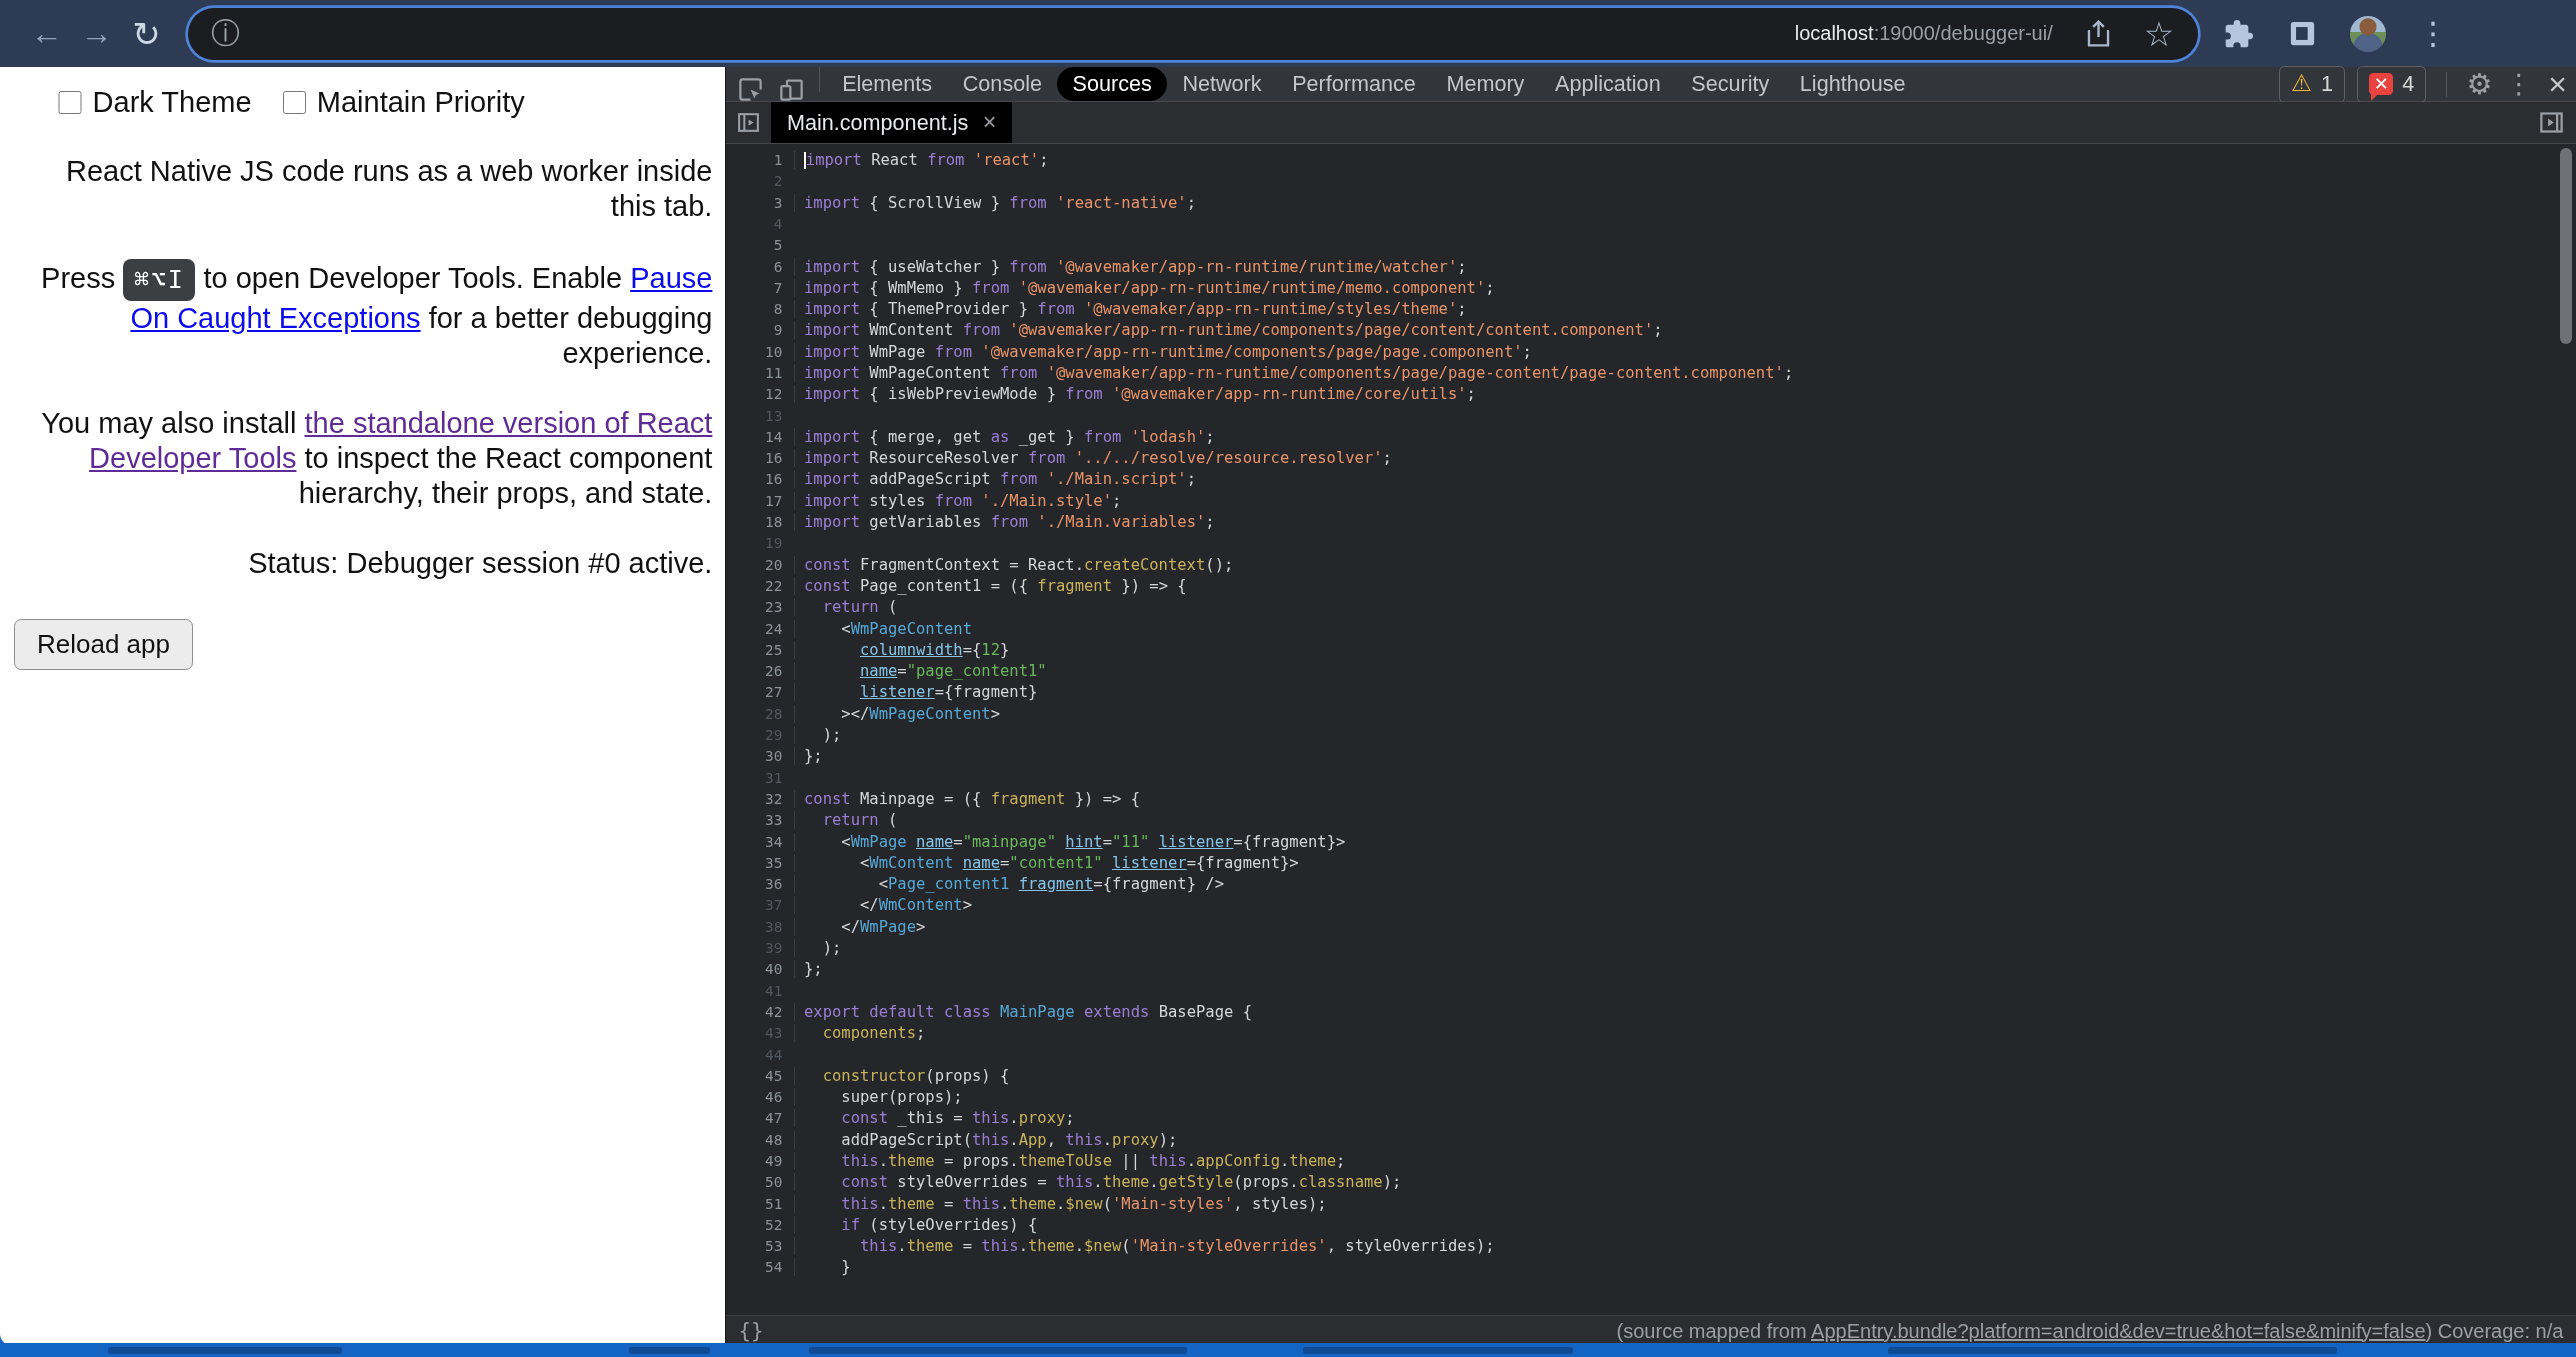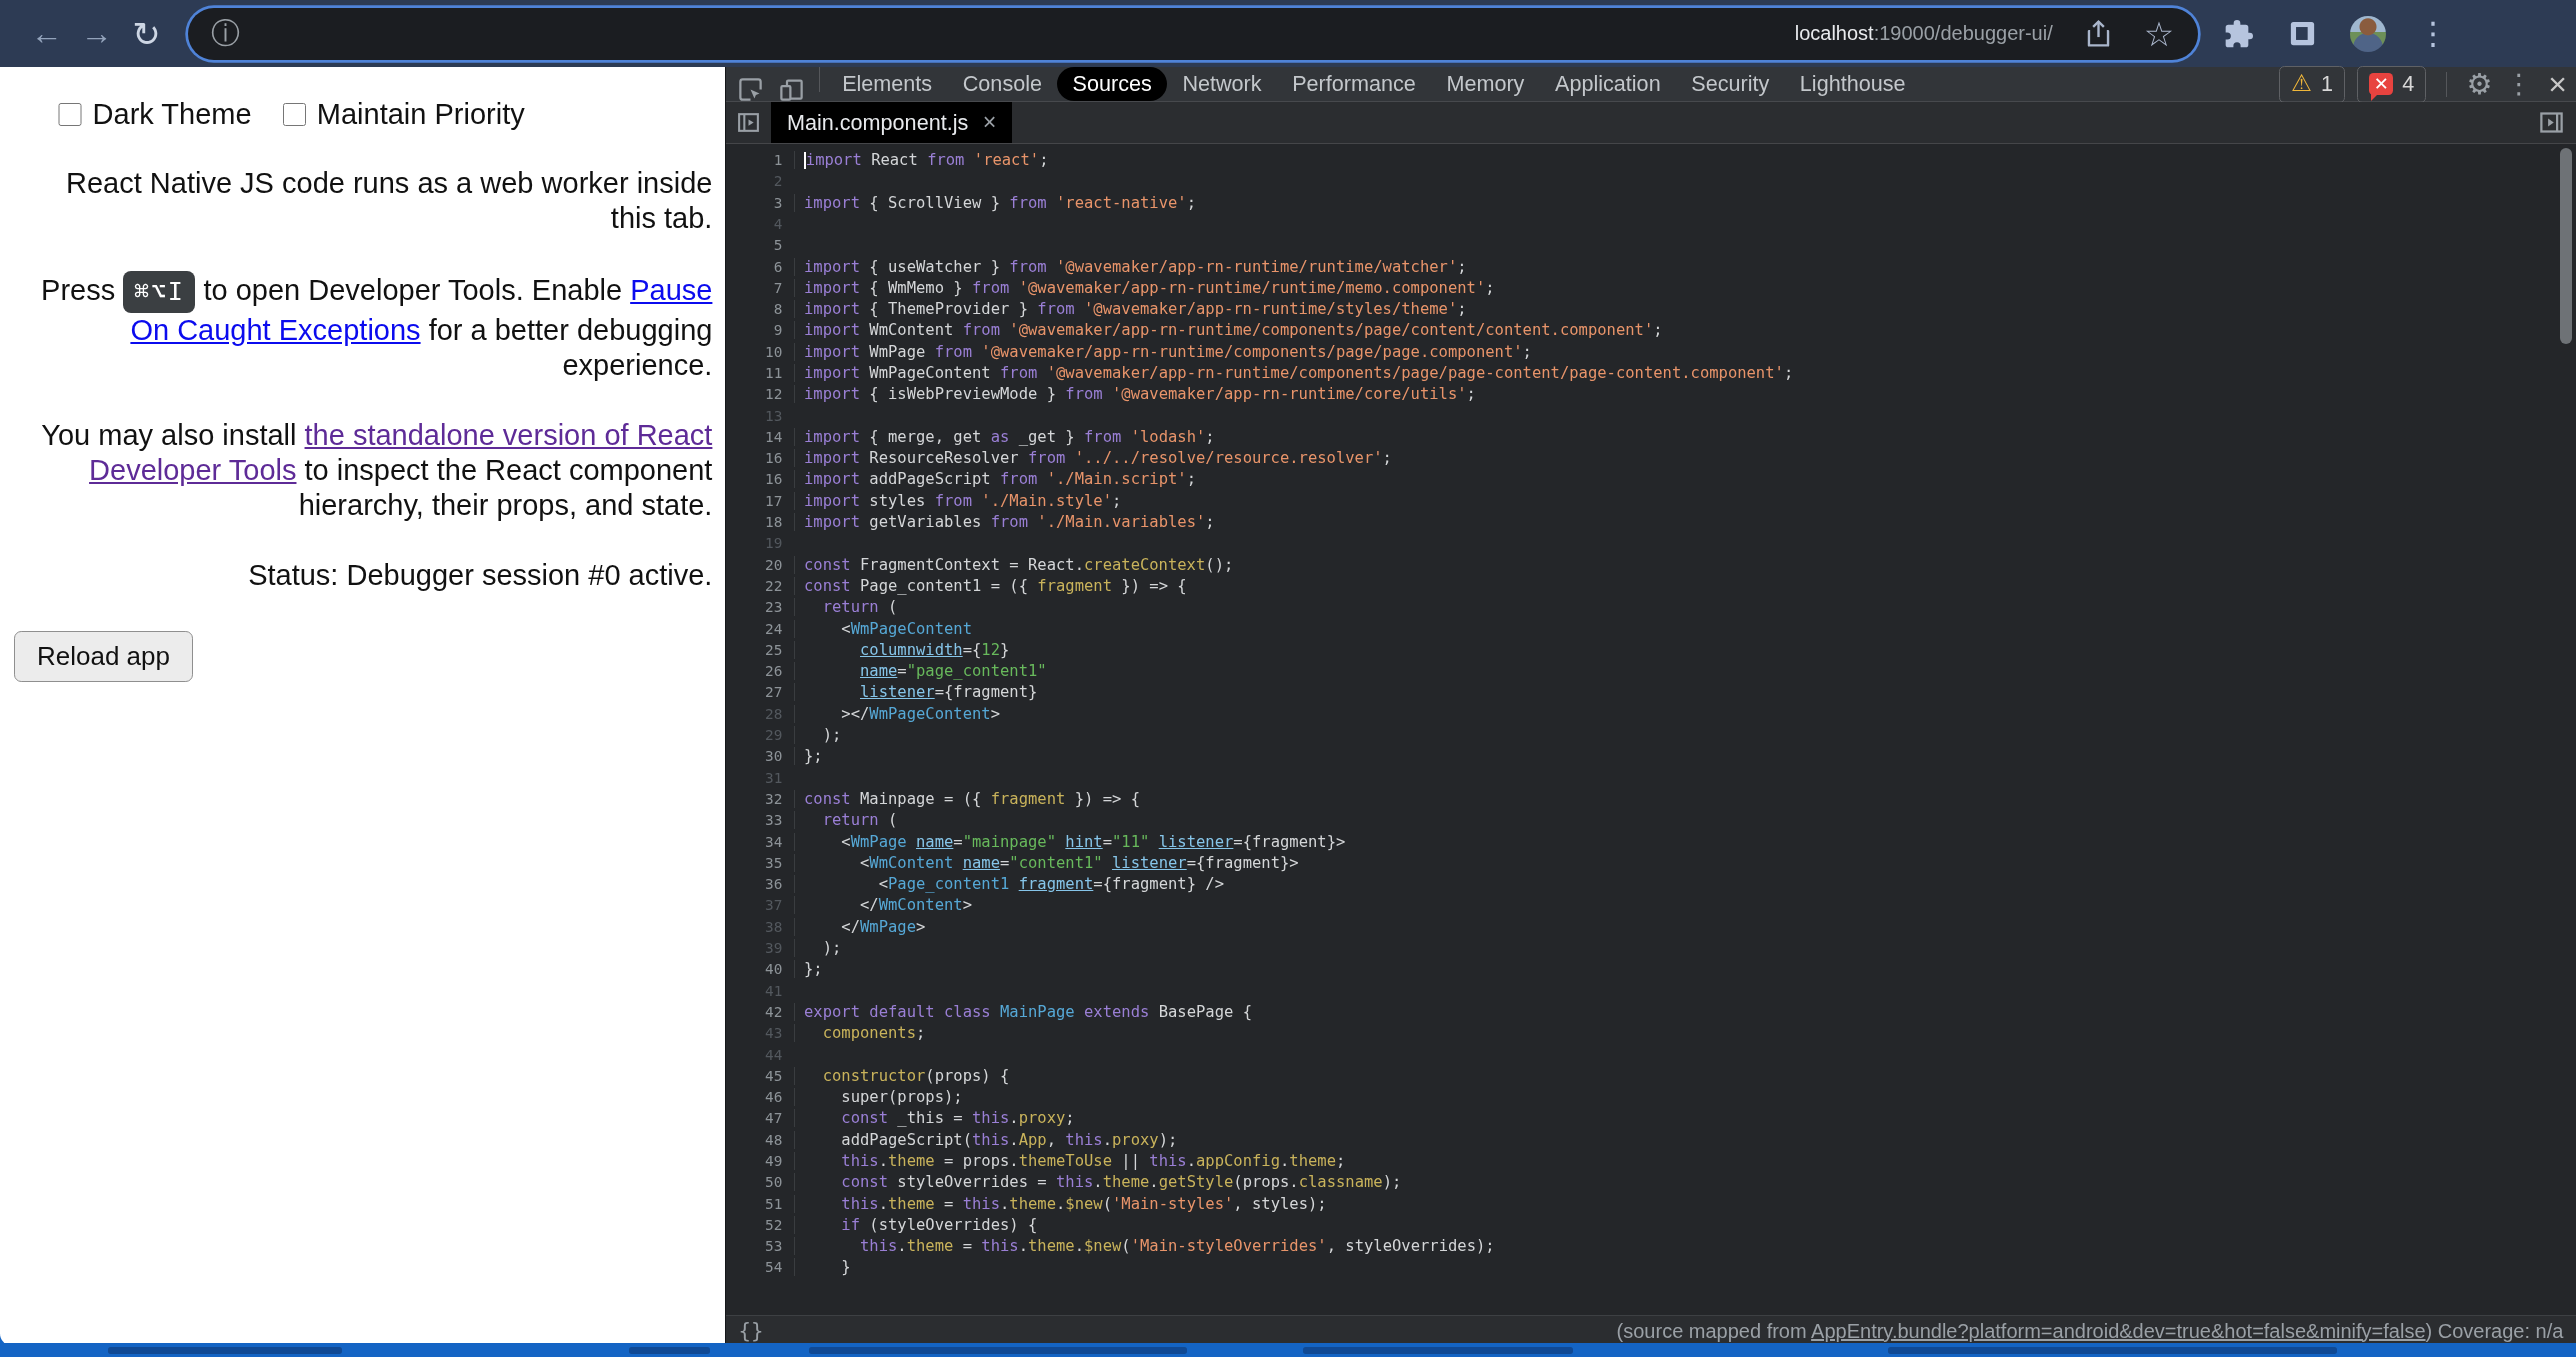--- a/index.html
+++ b/index.html
@@ -26,21 +26,21 @@
   .avatar { width:36px; height:36px; border-radius:50%;
             background:
               radial-gradient(circle at 50% 30%, #8a5c3e 0 8px, transparent 9px),
               radial-gradient(circle at 50% 88%, #4f6487 0 14.4px, transparent 15.3px),
               linear-gradient(180deg, #9fb7cf 0 45%, #6d9058 45% 100%); }
   .kebab { font-size:31px; color:#b6c4de; }
 
   
   .webpage { position:absolute; left:0; top:67px; width:725px; height:1279px; background:#ffffff;
              border-bottom-left-radius:12.6px; padding:16px 12.6px 0 14.4px; color:#111; }
-  .cb-row { display:flex; align-items:center; font-size:29px; margin-top:15px;padding-left:44px; }
+  .cb-row { display:flex; align-items:center; font-size:29px; margin-top:3px;padding-left:44px; }
   .cb-row input { width:23.4px; height:23.4px; margin-right:10.8px; }
   .cb-row label { margin-right:31px; }
   .webpage p { font-size:29px; line-height:35px; margin-top:35px;text-align:right; }
   .kbd { display:inline-block; background:#3b3f42; color:#ffffff; border-radius:8px;
          padding:2.7px 10.8px 4.5px; font-family:"DejaVu Sans Mono", monospace; font-size:25px;
          letter-spacing:1.8px; }
   a.link-blue { color:#0b0bee; text-decoration:underline; }
   a.link-purple { color:#5e2b97; text-decoration:underline; }
   .reload-app { margin-top:38px; font-size:26px; color:#111; background:#ececec;
                 border:0.9px solid #8f8f8f; border-radius:7.2px; padding:9px 21.6px; font-family:inherit; }

